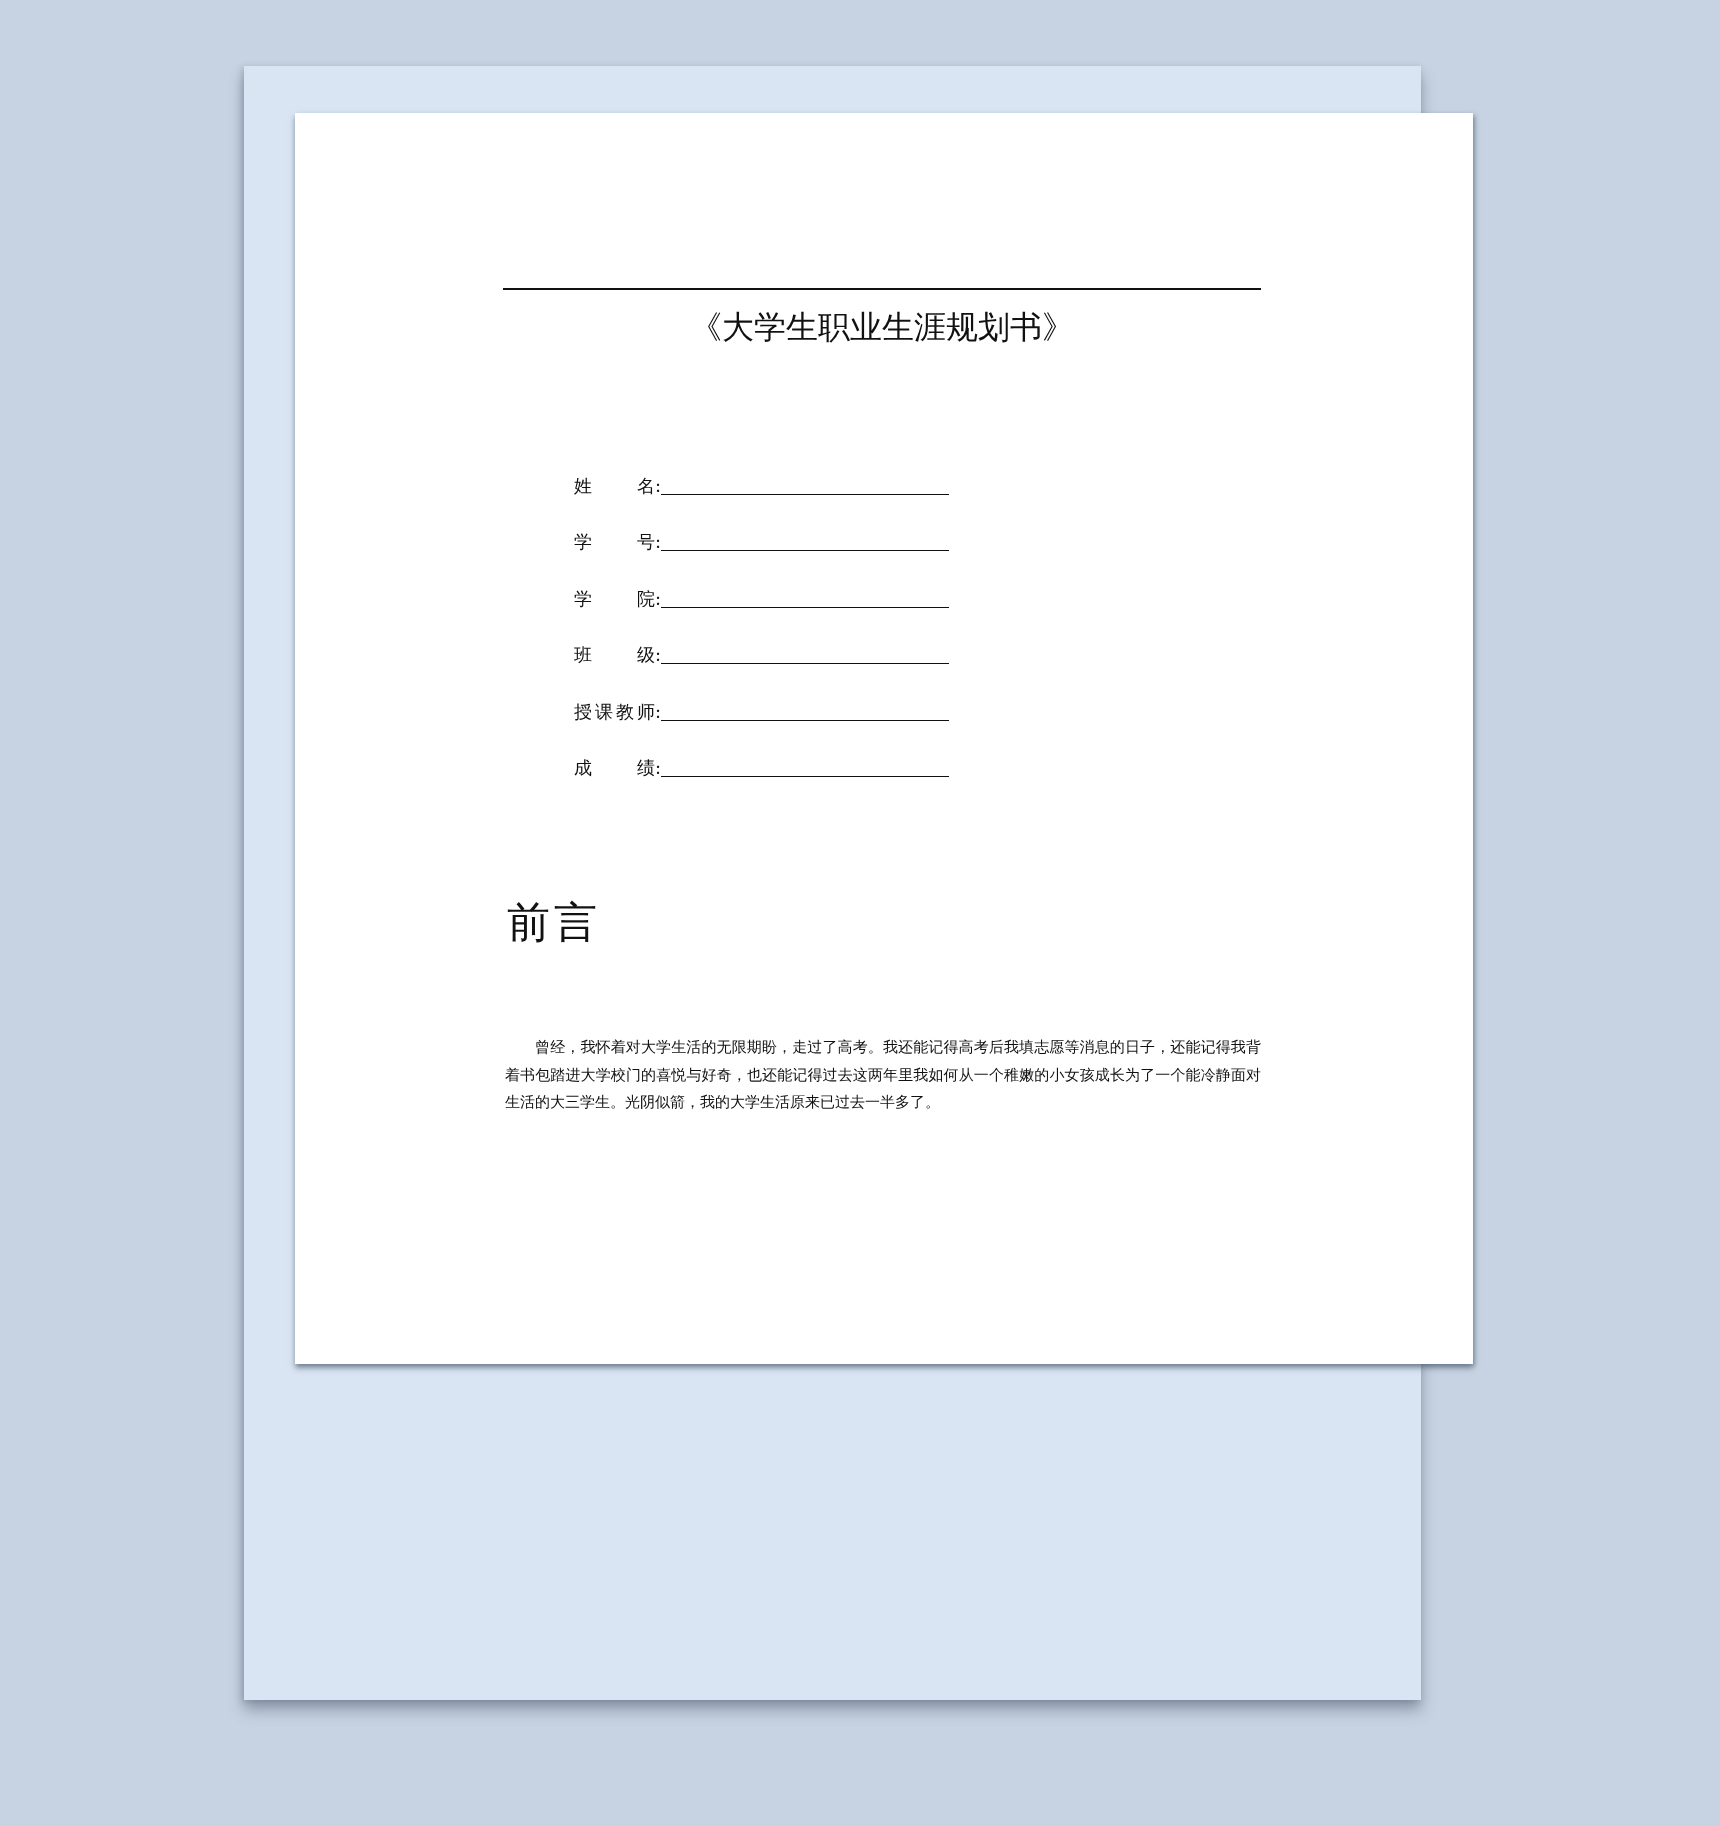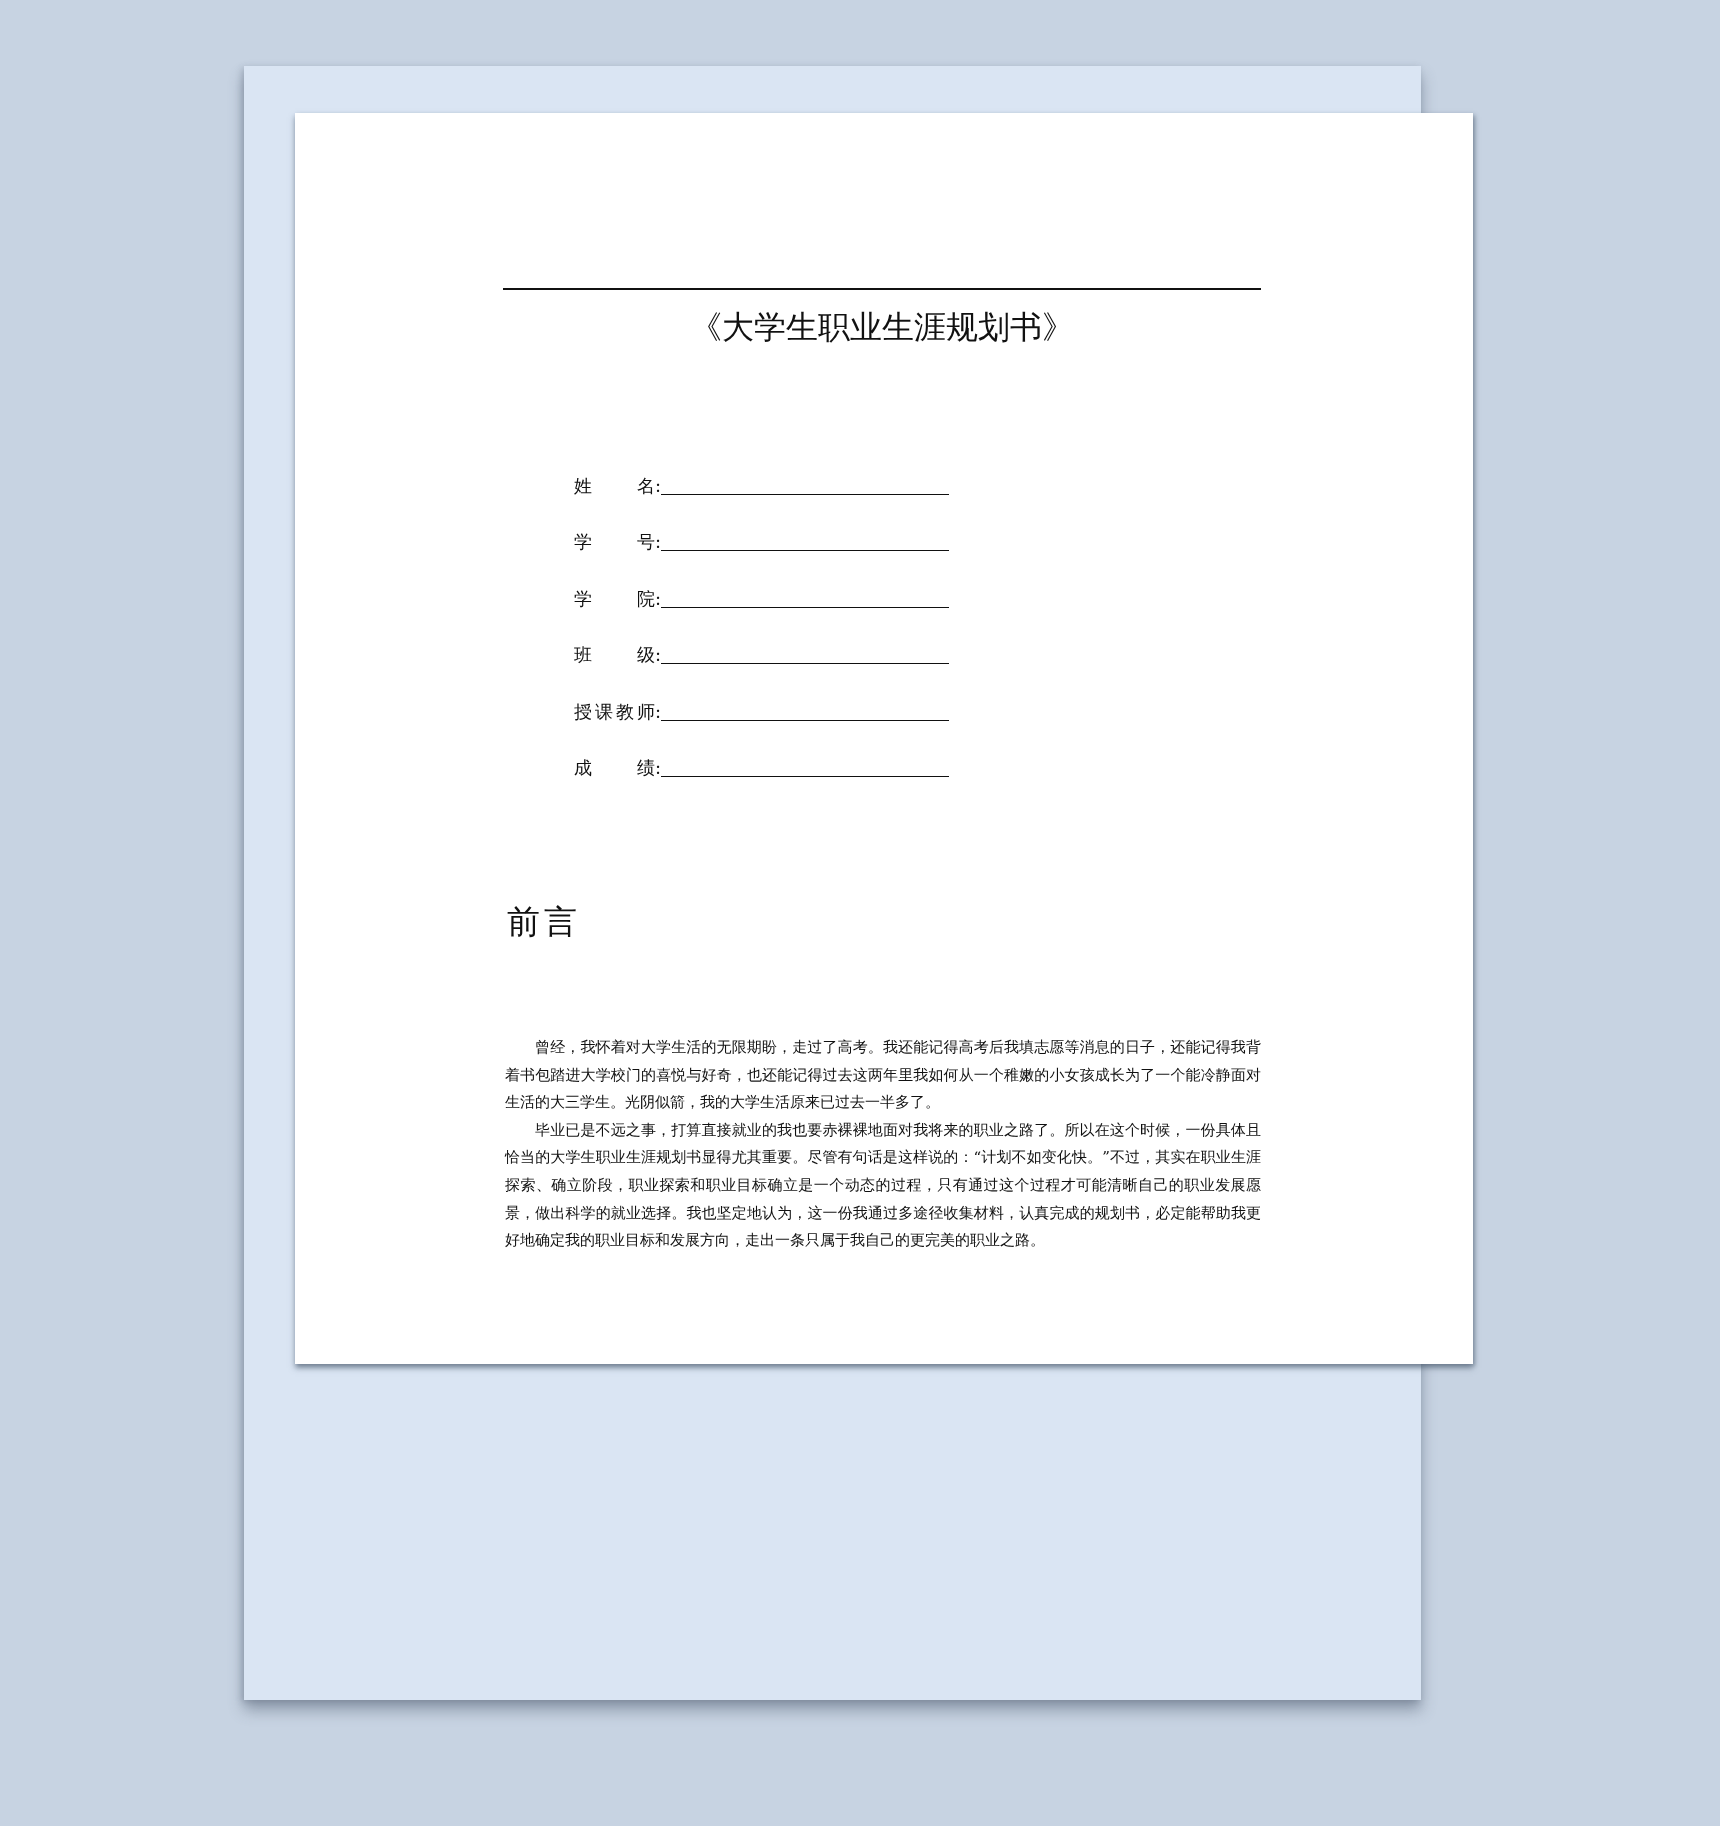--- a/index.html
+++ b/index.html
@@ -76,21 +76,21 @@
   .form-line {
     width: 288px;
     border-bottom: 1.5px solid #111;
     height: 20px;
     margin-bottom: 3px;
   }
   .section-heading {
     position: absolute;
     left: 212px;
     top: 787px;
-    font-size: 33px;
+    font-size: 43px;
     line-height: 44px;
     letter-spacing: 4px;
   }
   .body-text {
     position: absolute;
     left: 210px;
     top: 921px;
     width: 756px;
     font-size: 15px;
     line-height: 27.6px;
@@ -160,15 +160,14 @@
       </span>
       <span class="form-colon">:</span>
       <span class="form-line"></span>
     </div>
   </div>
 
   <div class="section-heading">前言</div>
 
   <div class="body-text">
     <p>曾经，我怀着对大学生活的无限期盼，走过了高考。我还能记得高考后我填志愿等消息的日子，还能记得我背着书包踏进大学校门的喜悦与好奇，也还能记得过去这两年里我如何从一个稚嫩的小女孩成长为了一个能冷静面对生活的大三学生。光阴似箭，我的大学生活原来已过去一半多了。</p>
-    <p>毕业已是不远之事，打算直接就业的我也要赤裸裸地面对我将来的职业之路了。所以在这个时候，一份具体且恰当的大学生职业生涯规划书显得尤其重要。尽管有句话是这样说的：“计划不如变化快。”不过，其实在职业生涯探索、确立阶段，职业探索和职业目标确立是一个动态的过程，只有通过这个过程才可能清晰自己的职业发展愿景，做出科学的就业选择。我也坚定地认为，这一份我通过多途径收集材料，认真完成的规划书，必定能帮助我更好地确定我的职业目标和发展方向，走出一条只属于我自己的更完美的职业之路。</p>
   </div>
 </div>
 
 </body></html>

